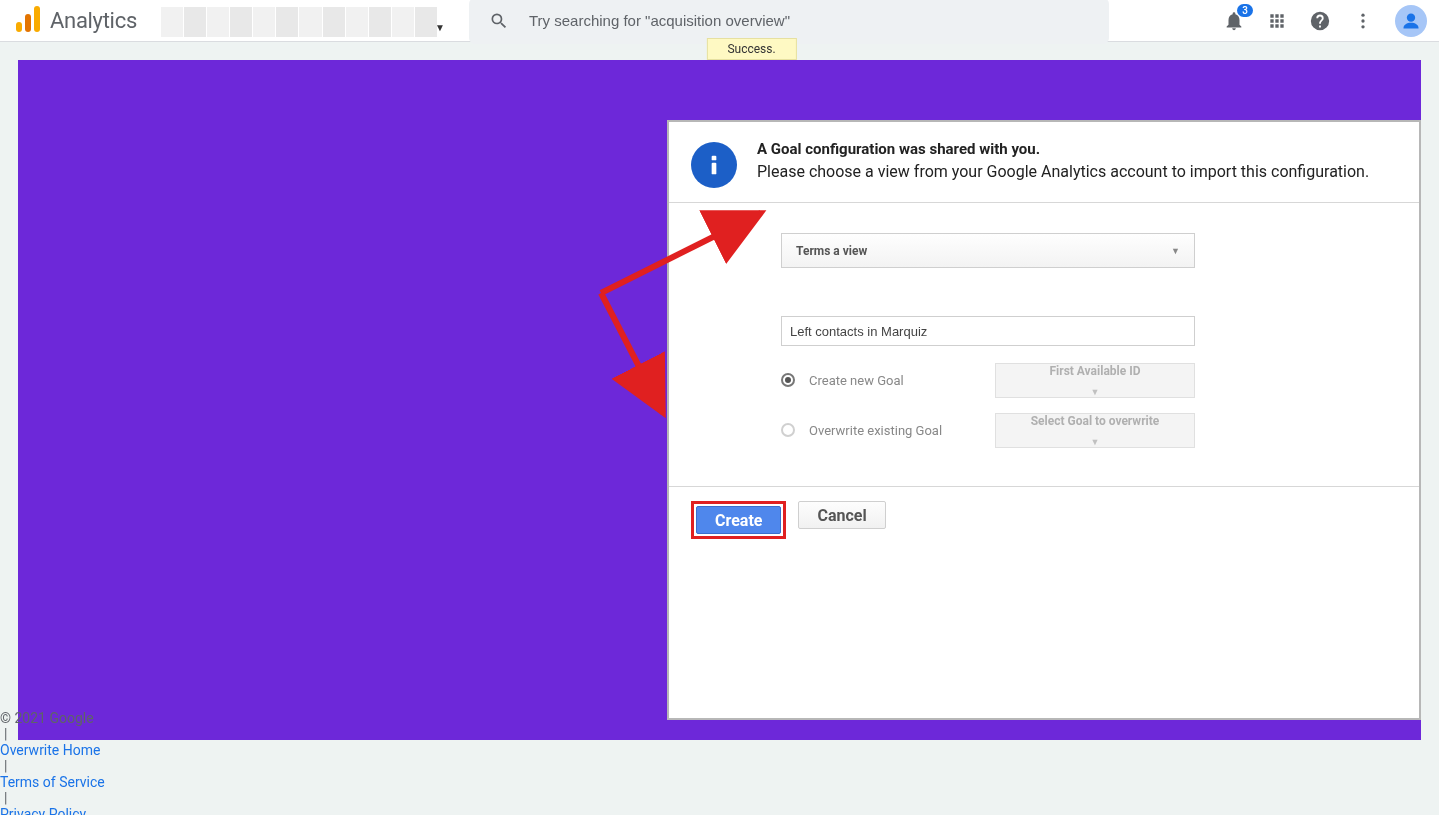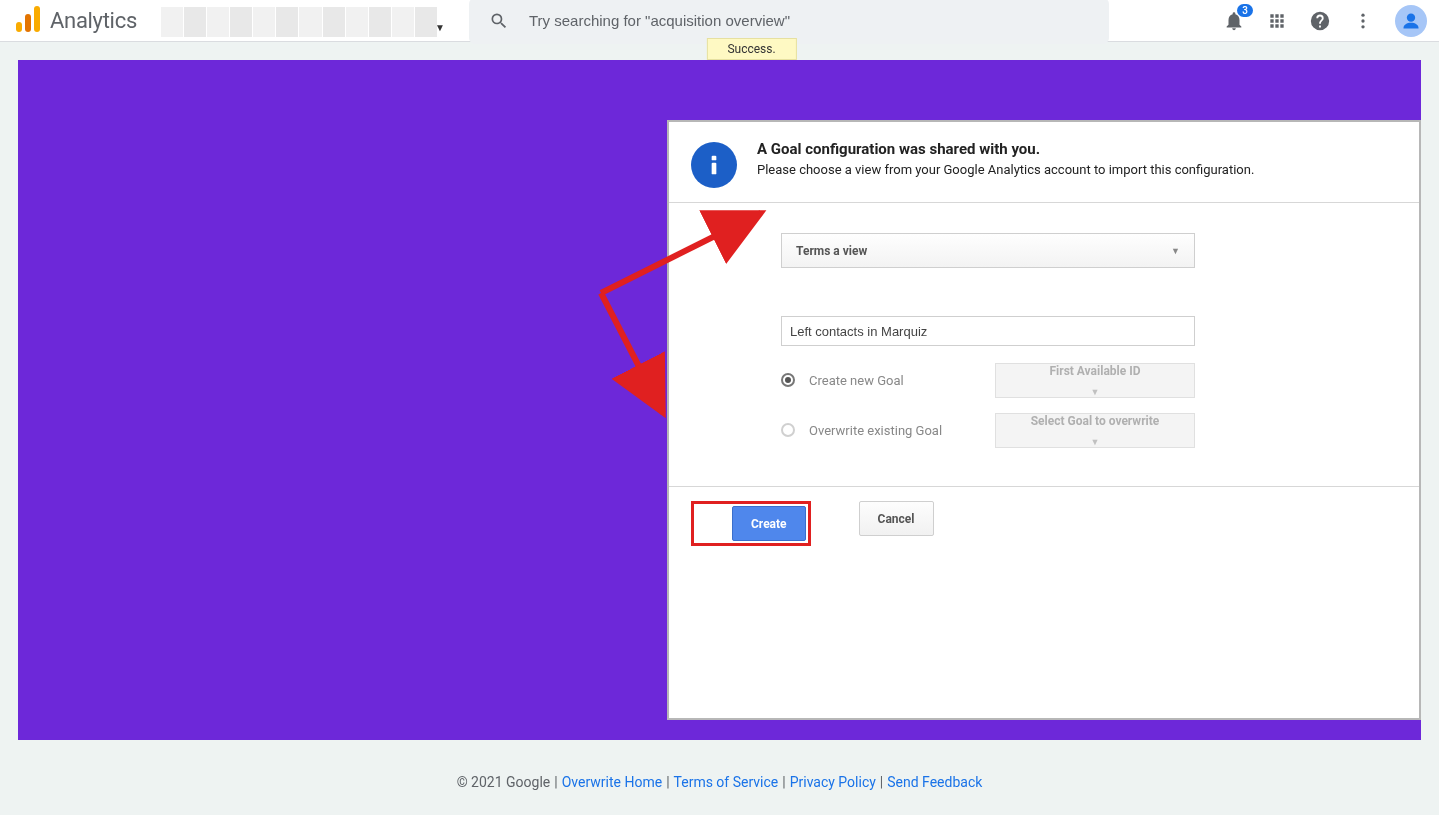--- a/index.html
+++ b/index.html
@@ -89,21 +89,21 @@
   .modal-head {
     display: flex; align-items: flex-start; padding: 18px 22px 14px 22px;
     border-bottom: 1px solid #d7d7d7;
   }
   .info-icon {
     width: 46px; height: 46px; border-radius: 50%;
     background: #1c5fc7; display: flex; align-items: center; justify-content: center;
     flex-shrink: 0; margin-right: 20px; margin-top: 2px;
   }
   .modal-head h2 { font-size: 15px; font-weight: 700; color: #222; margin-bottom: 4px; }
-  .modal-head p { font-size: 13px; color: #222; }
+  .modal-head p { font-size: 16px; color: #222; }
 
   .modal-body { padding: 30px 22px 40px 22px; position: relative; }
   .form-area { margin-left: 90px; width: 414px; }
   .dropdown {
     width: 100%; height: 35px; border: 1px solid #cfcfcf;
     background: linear-gradient(#fefefe, #f3f3f3);
     display: flex; align-items: center; justify-content: space-between;
     padding: 0 14px; cursor: pointer;
   }
   .dropdown.disabled { background: #f4f4f4; color: #aaa; border-color: #e0e0e0; flex-direction: column; }
@@ -129,41 +129,41 @@
   }
   .radio-circle.muted { border-color: #d0d0d0; }
   .radio-label { font-size: 13px; color: #888; flex: 1; }
   .sub-dropdown { width: 200px; }
 
   .modal-footer {
     padding: 14px 22px; border-top: 1px solid #d7d7d7;
     display: flex; gap: 12px;
   }
   .btn {
-    height: 35px; padding: 0 18px; font-size: 12px; font-weight: 700;
-    border-radius: 2px; cursor: pointer; display:inline-flex; align-items:center;margin-left:36px;
+    height: 28px; padding: 0 18px; font-size: 16px; font-weight: 700;
+    border-radius: 2px; cursor: pointer; display:inline-flex; align-items:center;
   }
   .btn-primary {
     background: #4f87ec; color: #fff; border: 1px solid #3a6fcc;
   }
   .btn-secondary {
     background: linear-gradient(#fdfdfd, #f1f1f1); border: 1px solid #cfcfcf; color: #555;
   }
   .create-highlight {
     border: 3px solid #e02020; padding: 2px;
   }
 
   
   .arrows { position: absolute; left: -78px; top: 0; width: 200px; height: 280px; pointer-events: none; }
 
   
   .page-footer {
     position: absolute; bottom: 0; left: 0; right: 0;
-    height: 66px; display: flex; align-items: center; justify-content: center;
-    font-size: 14px; color: #5f6368; background: #eef3f2;
+    height: 66px; display: flex; justify-content: center;
+    font-size: 14px; color: #5f6368; background: #eef3f2; flex-direction: column;
   }
   .page-footer a { color: #1a73e8; text-decoration: none; }
   .sep { margin: 0 4px; color: #5f6368; }
 </style>
 </head>
 <body>
 
 <div class="header">
   <div class="logo-area">
     <span class="logo-icon">

